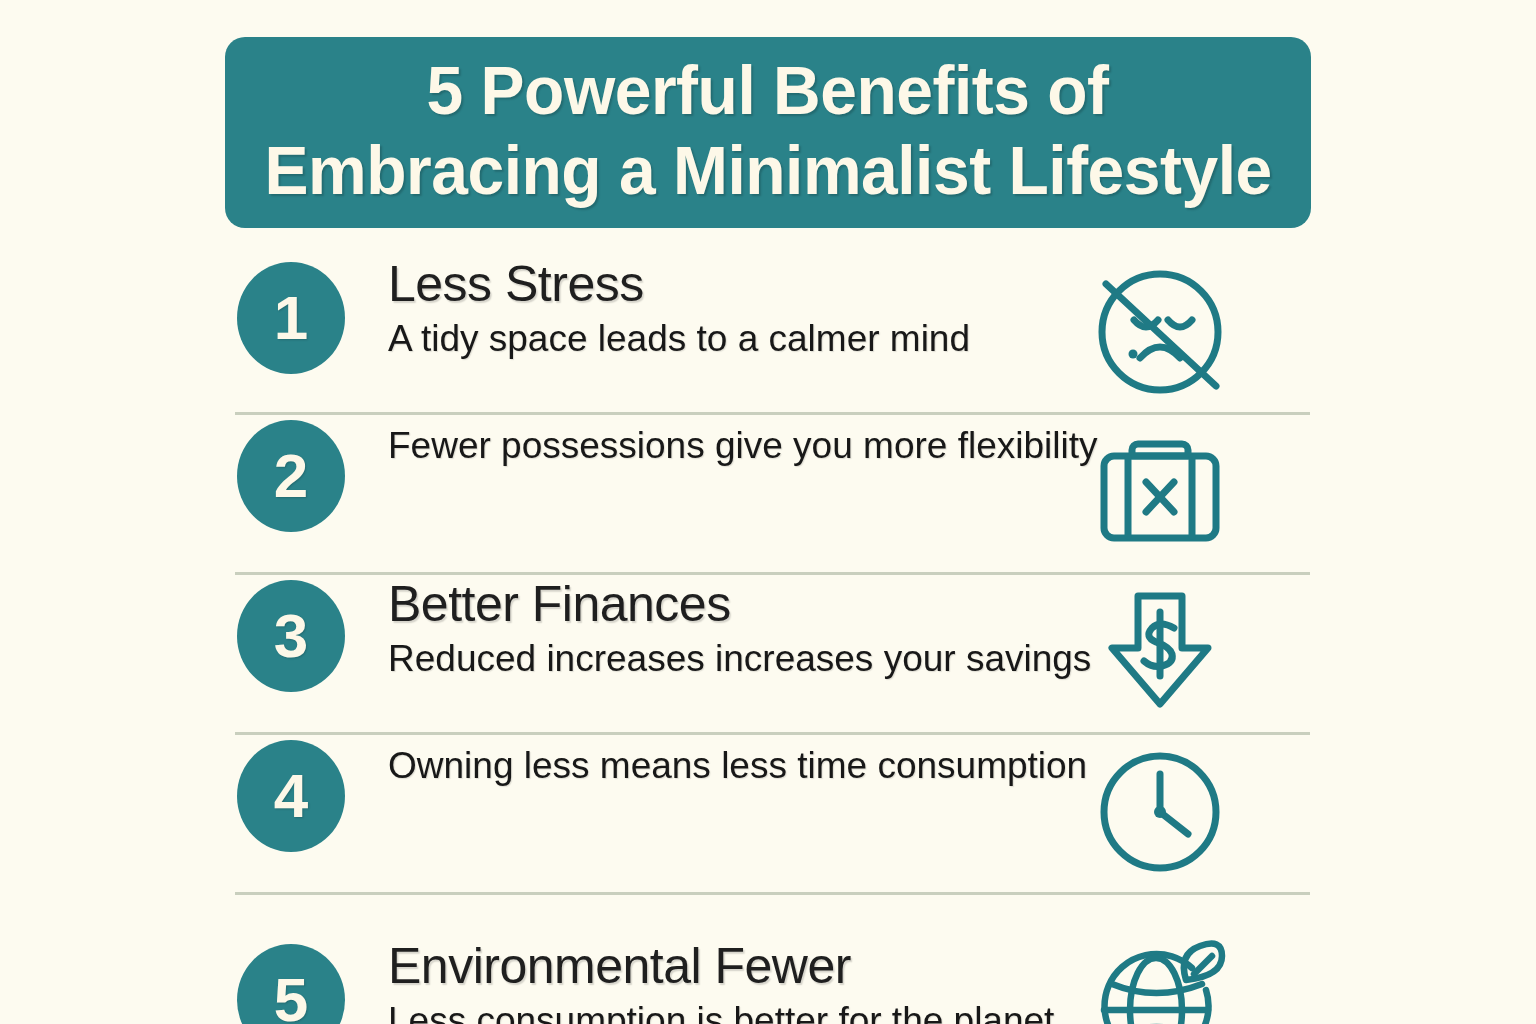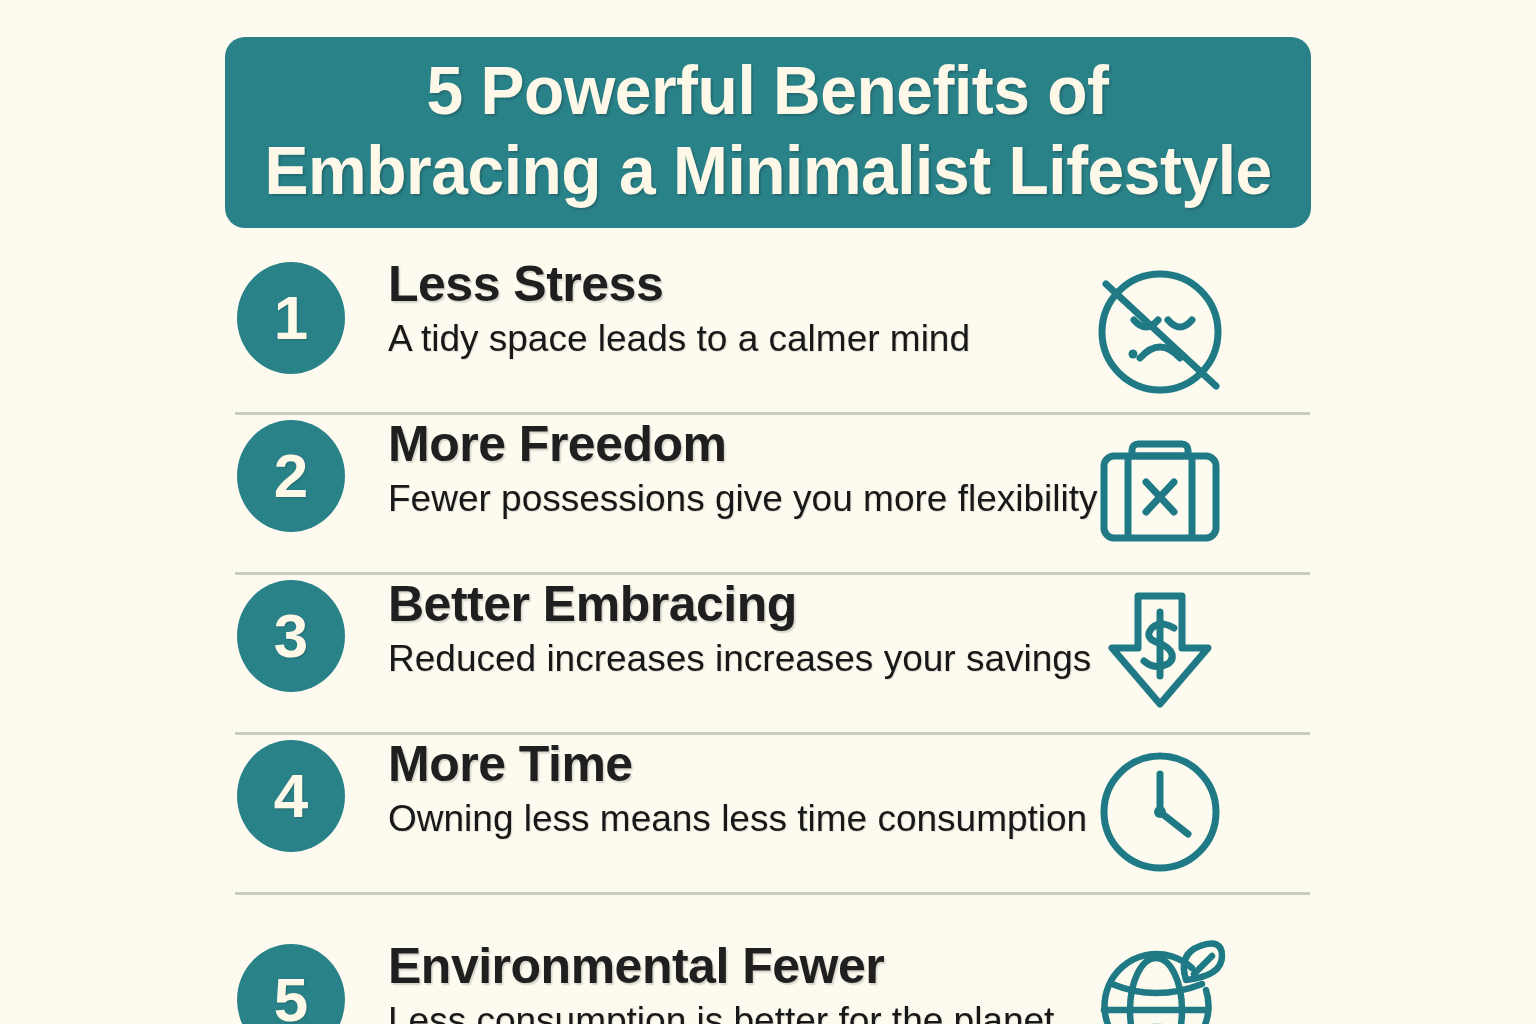--- a/index.html
+++ b/index.html
@@ -104,21 +104,21 @@
   }
 
   .row-text {
     position: absolute;
     left: 388px;
     top: 6px;
     width: 700px;
   }
   .row-heading {
     font-family: "Liberation Sans Narrow", "Liberation Sans", sans-serif;
-    font-weight: bold;
+    font-weight: normal;
     font-size: 50px;
     color: #1F1F1F;
     line-height: 1.06;
     white-space: nowrap;
     letter-spacing: -0.5px;
     text-shadow: 1.5px 1.5px 1.5px rgba(0,0,0,0.16);
   }
   .row-sub {
     font-family: "Liberation Sans Narrow", "Liberation Sans", sans-serif;
     font-weight: normal;
@@ -183,21 +183,20 @@
         </svg>
       </div>
     </div>
 
     <div class="benefit-row row-2">
       <div class="divider"></div>
       <div class="num-badge">
         <span>2</span>
       </div>
       <div class="row-text">
-        <div class="row-heading">More Freedom</div>
         <div class="row-sub">Fewer possessions give you more flexibility</div>
       </div>
       <div class="row-icon">
         <svg width="156" height="148" viewBox="0 0 156 148">
           <g fill="none" stroke="#1F7A85" stroke-width="7" stroke-linecap="round" stroke-linejoin="round">
             <rect x="22" y="38" width="112" height="82" rx="10"></rect>
             <path d="M56 26 h44 a6 6 0 0 1 6 6 v6 h-56 v-6 a6 6 0 0 1 6 -6 z"></path>
             <line x1="46" y1="40" x2="46" y2="118"></line>
             <line x1="110" y1="40" x2="110" y2="118"></line>
             <line x1="64" y1="64" x2="92" y2="94"></line>
@@ -206,41 +205,40 @@
         </svg>
       </div>
     </div>
 
     <div class="benefit-row row-3">
       <div class="divider"></div>
       <div class="num-badge">
         <span>3</span>
       </div>
       <div class="row-text">
-        <div class="row-heading">Better Embracing</div>
+        <div class="row-heading">Better Finances</div>
         <div class="row-sub">Reduced increases increases your savings</div>
       </div>
       <div class="row-icon">
         <svg width="156" height="148" viewBox="0 0 156 148">
           <g fill="none" stroke="#1F7A85" stroke-width="7" stroke-linecap="round" stroke-linejoin="round">
             <path d="M56 18 h44 v52 h26 l-48 56 l-48 -56 h26 z"></path>
             <path d="M92 50 q-14 -8 -22 0 q-8 9 4 14 q14 5 16 12 q2 9 -10 12 q-10 2 -18 -5"></path>
             <line x1="78" y1="34" x2="78" y2="98"></line>
           </g>
         </svg>
       </div>
     </div>
 
     <div class="benefit-row row-4">
       <div class="divider"></div>
       <div class="num-badge">
         <span>4</span>
       </div>
       <div class="row-text">
-        <div class="row-heading">More Time</div>
         <div class="row-sub">Owning less means less time consumption</div>
       </div>
       <div class="row-icon">
         <svg width="156" height="148" viewBox="0 0 156 148">
           <g fill="none" stroke="#1F7A85" stroke-width="7" stroke-linecap="round" stroke-linejoin="round">
             <circle cx="78" cy="74" r="56"></circle>
             <line x1="78" y1="36" x2="78" y2="74"></line>
             <line x1="78" y1="74" x2="106" y2="96"></line>
             <circle cx="78" cy="74" r="6" fill="#1F7A85" stroke="none"></circle>
           </g>

